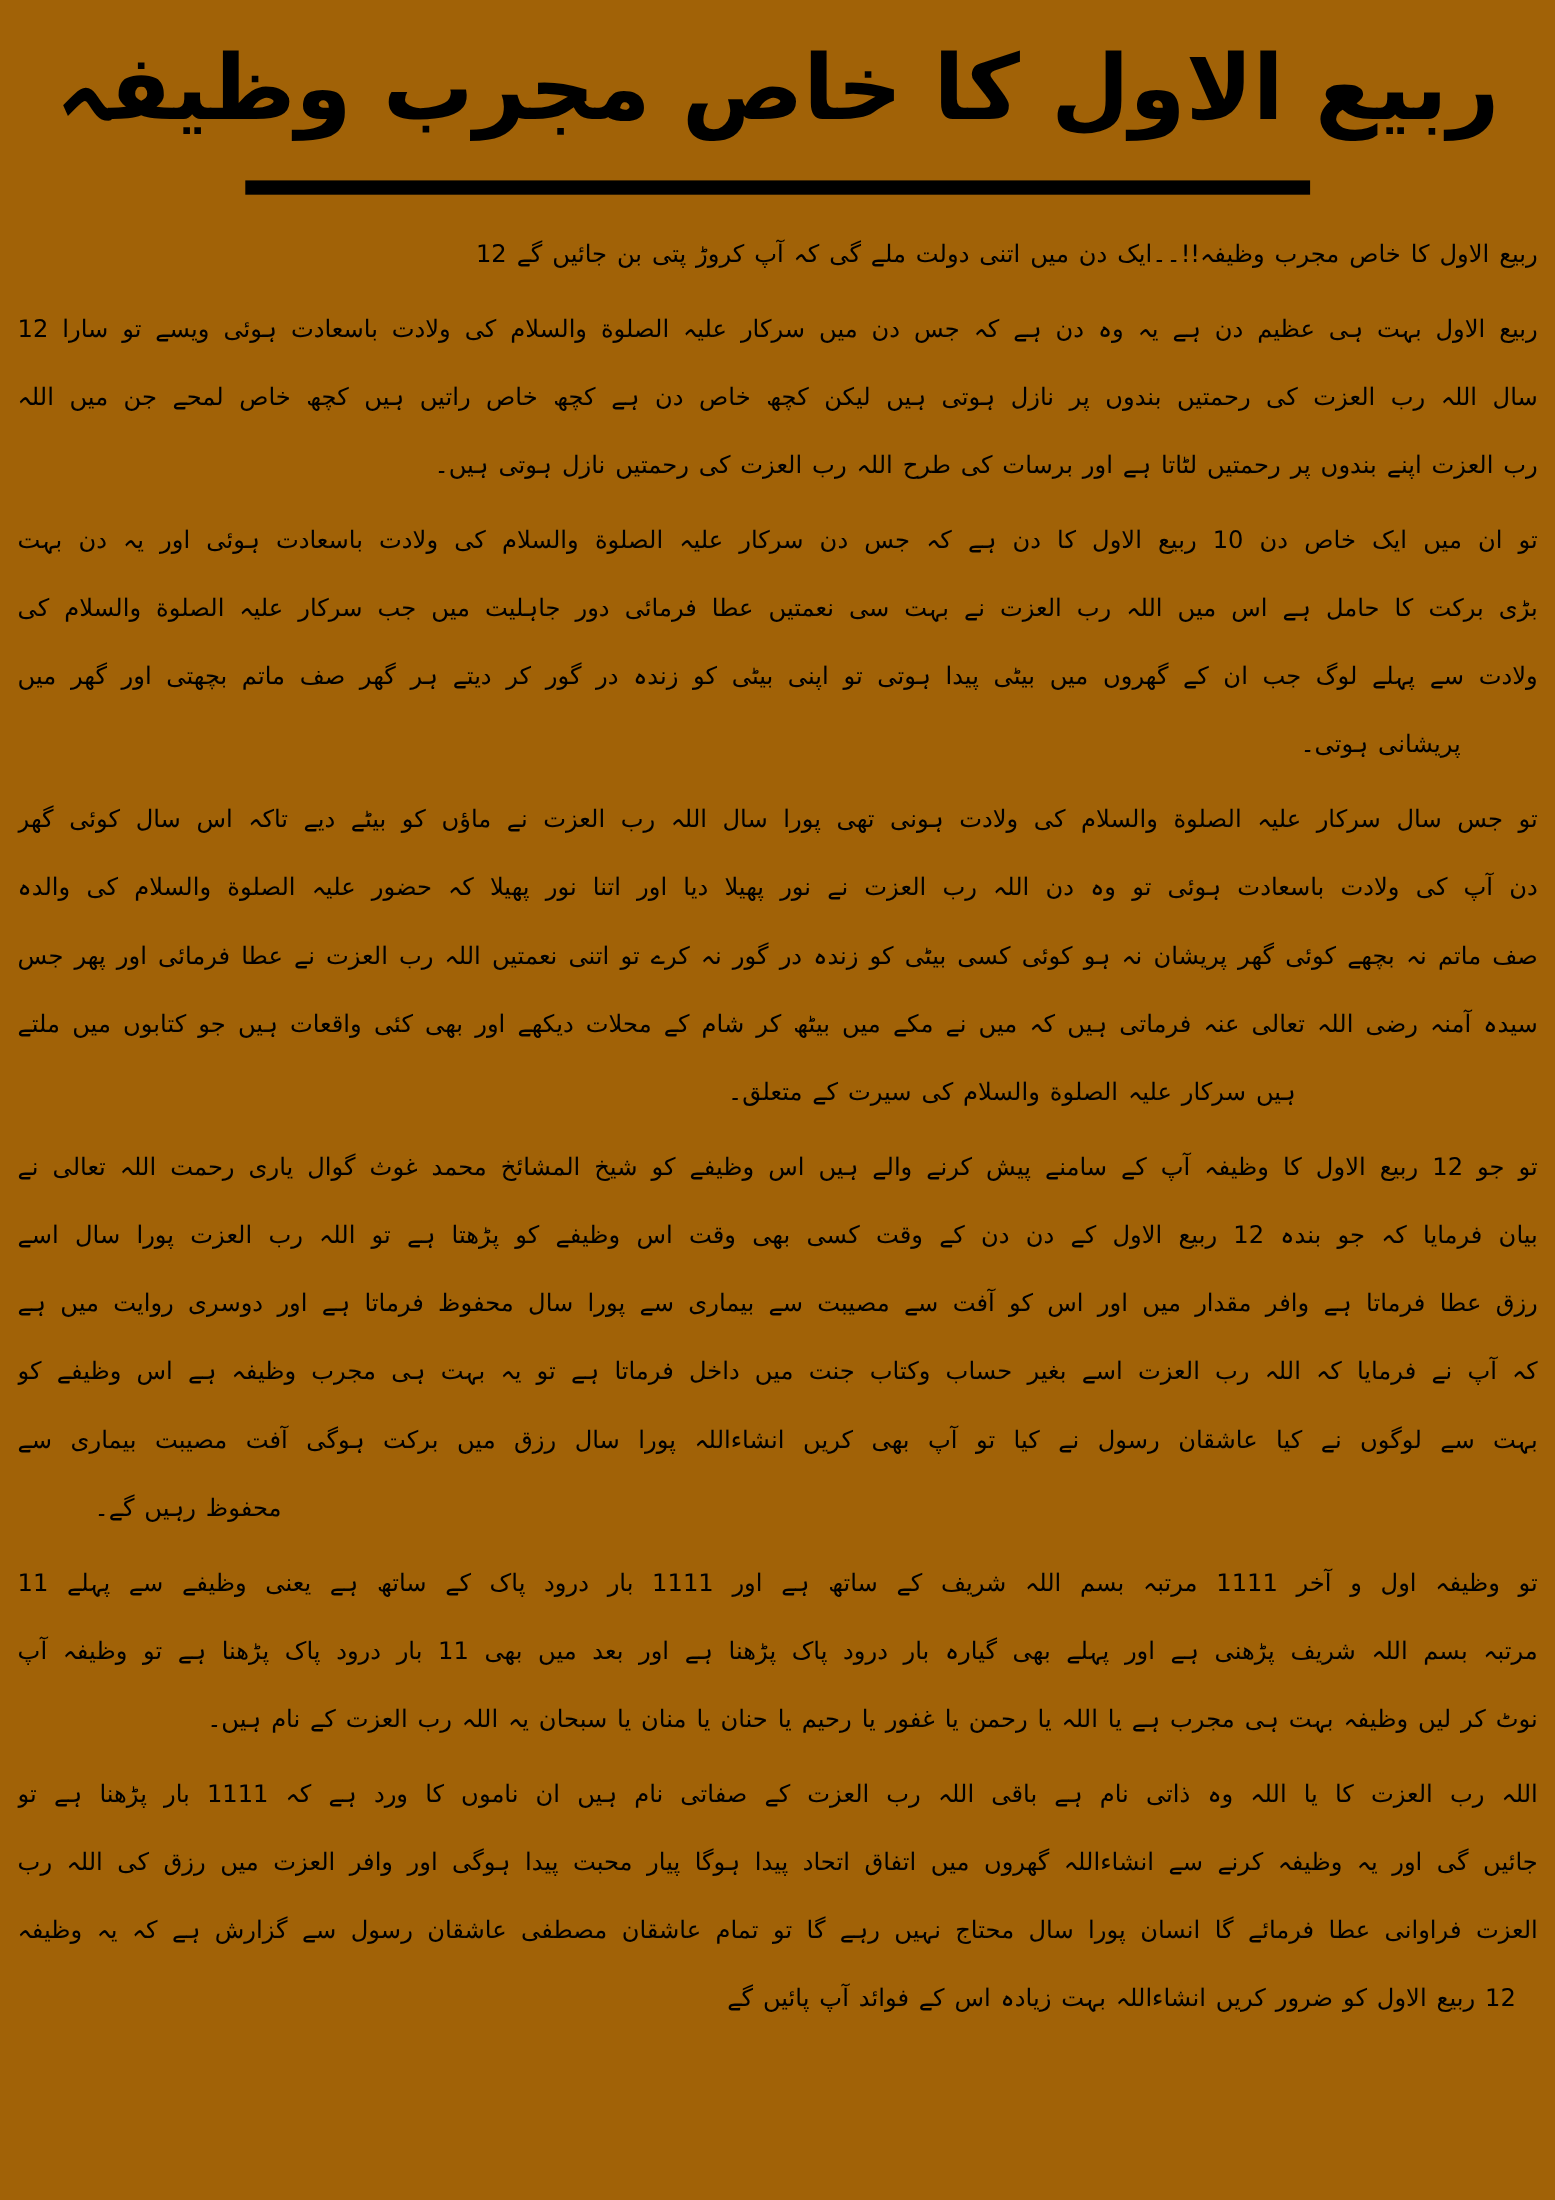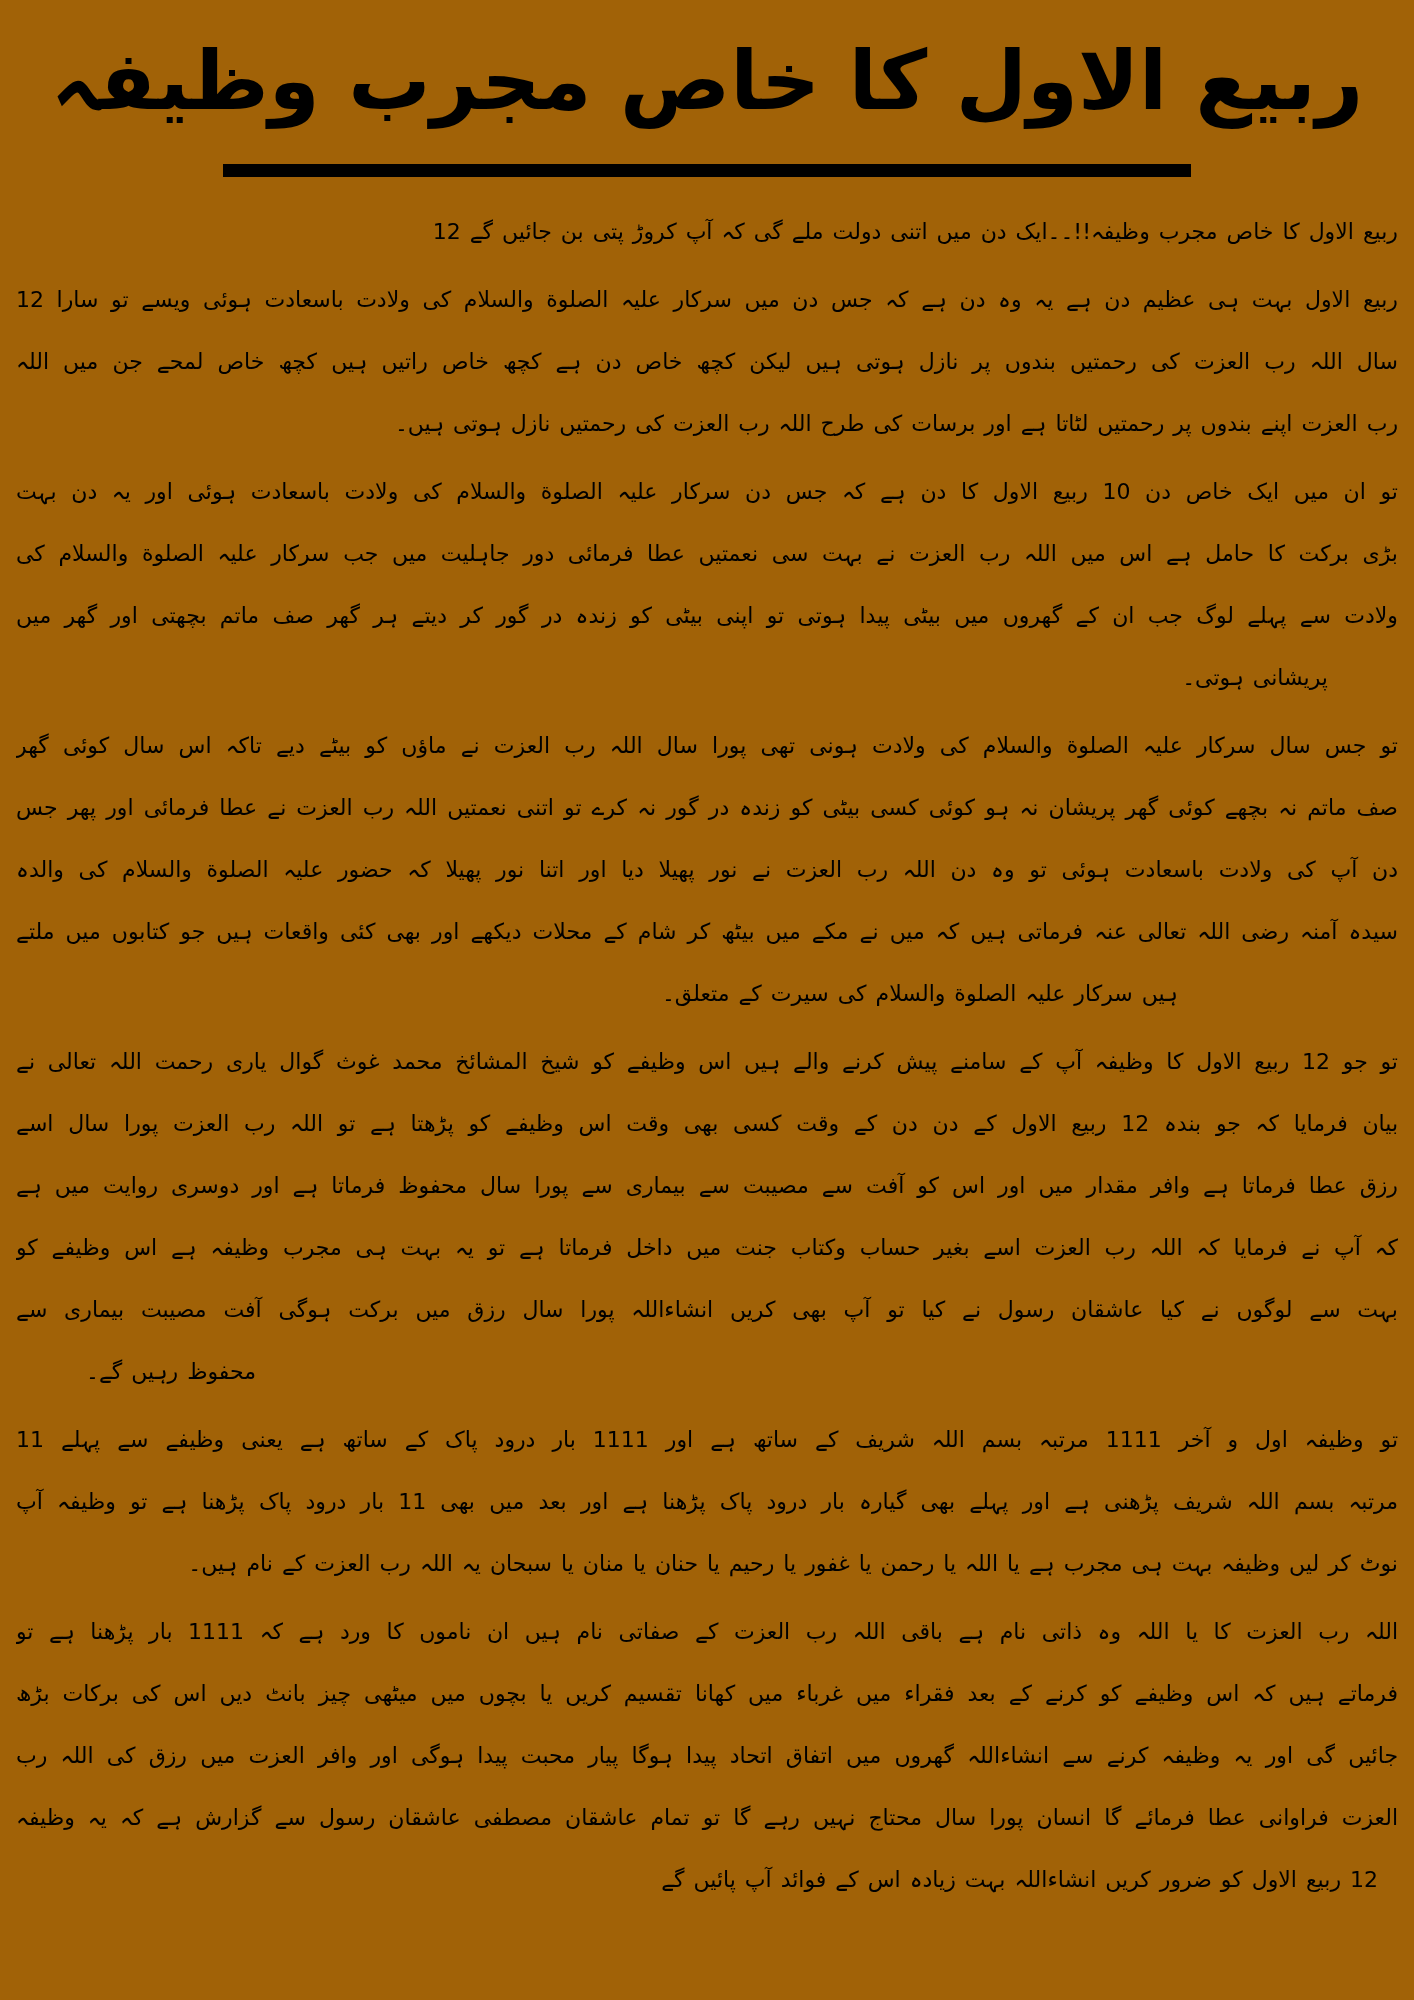--- a/index.html
+++ b/index.html
@@ -74,39 +74,38 @@
         <div class="line align-right">رب العزت اپنے بندوں پر رحمتیں لٹاتا ہے اور برسات کی طرح اللہ رب العزت کی رحمتیں نازل ہوتی ہیں۔</div>
       </div>
       <div class="paragraph">
         <div class="line align-justify">تو ان میں ایک خاص دن 10 ربیع الاول کا دن ہے کہ جس دن سرکار علیہ الصلوة والسلام کی ولادت باسعادت ہوئی اور یہ دن بہت</div>
         <div class="line align-justify">بڑی برکت کا حامل ہے اس میں اللہ رب العزت نے بہت سی نعمتیں عطا فرمائی دور جاہلیت میں جب سرکار علیہ الصلوة والسلام کی</div>
         <div class="line align-justify">ولادت سے پہلے لوگ جب ان کے گھروں میں بیٹی پیدا ہوتی تو اپنی بیٹی کو زندہ در گور کر دیتے ہر گھر صف ماتم بچھتی اور گھر میں</div>
         <div class="line align-right" style="padding-right: 70px;">پریشانی ہوتی۔</div>
       </div>
       <div class="paragraph">
         <div class="line align-justify">تو جس سال سرکار علیہ الصلوة والسلام کی ولادت ہونی تھی پورا سال اللہ رب العزت نے ماؤں کو بیٹے دیے تاکہ اس سال کوئی گھر</div>
+        <div class="line align-justify">دن آپ کی ولادت باسعادت ہوئی تو وہ دن اللہ رب العزت نے نور پھیلا دیا اور اتنا نور پھیلا کہ حضور علیہ الصلوة والسلام کی والدہ</div>
         <div class="line align-justify">صف ماتم نہ بچھے کوئی گھر پریشان نہ ہو کوئی کسی بیٹی کو زندہ در گور نہ کرے تو اتنی نعمتیں اللہ رب العزت نے عطا فرمائی اور پھر جس</div>
-        <div class="line align-justify">دن آپ کی ولادت باسعادت ہوئی تو وہ دن اللہ رب العزت نے نور پھیلا دیا اور اتنا نور پھیلا کہ حضور علیہ الصلوة والسلام کی والدہ</div>
         <div class="line align-justify">سیدہ آمنہ رضی اللہ تعالی عنہ فرماتی ہیں کہ میں نے مکے میں بیٹھ کر شام کے محلات دیکھے اور بھی کئی واقعات ہیں جو کتابوں میں ملتے</div>
         <div class="line align-right" style="padding-right: 220px;">ہیں سرکار علیہ الصلوة والسلام کی سیرت کے متعلق۔</div>
       </div>
       <div class="paragraph">
         <div class="line align-justify">تو جو 12 ربیع الاول کا وظیفہ آپ کے سامنے پیش کرنے والے ہیں اس وظیفے کو شیخ المشائخ محمد غوث گوال یاری رحمت اللہ تعالی نے</div>
         <div class="line align-justify">بیان فرمایا کہ جو بندہ 12 ربیع الاول کے دن دن کے وقت کسی بھی وقت اس وظیفے کو پڑھتا ہے تو اللہ رب العزت پورا سال اسے</div>
         <div class="line align-justify">رزق عطا فرماتا ہے وافر مقدار میں اور اس کو آفت سے مصیبت سے بیماری سے پورا سال محفوظ فرماتا ہے اور دوسری روایت میں ہے</div>
         <div class="line align-justify">کہ آپ نے فرمایا کہ اللہ رب العزت اسے بغیر حساب وکتاب جنت میں داخل فرماتا ہے تو یہ بہت ہی مجرب وظیفہ ہے اس وظیفے کو</div>
         <div class="line align-justify">بہت سے لوگوں نے کیا عاشقان رسول نے کیا تو آپ بھی کریں انشاءاللہ پورا سال رزق میں برکت ہوگی آفت مصیبت بیماری سے</div>
         <div class="line align-left">محفوظ رہیں گے۔</div>
       </div>
       <div class="paragraph">
         <div class="line align-justify">تو وظیفہ اول و آخر 1111 مرتبہ بسم اللہ شریف کے ساتھ ہے اور 1111 بار درود پاک کے ساتھ ہے یعنی وظیفے سے پہلے 11</div>
         <div class="line align-justify">مرتبہ بسم اللہ شریف پڑھنی ہے اور پہلے بھی گیارہ بار درود پاک پڑھنا ہے اور بعد میں بھی 11 بار درود پاک پڑھنا ہے تو وظیفہ آپ</div>
         <div class="line align-right">نوٹ کر لیں وظیفہ بہت ہی مجرب ہے یا اللہ یا رحمن یا غفور یا رحیم یا حنان یا منان یا سبحان یہ اللہ رب العزت کے نام ہیں۔</div>
       </div>
       <div class="paragraph">
         <div class="line align-justify">اللہ رب العزت کا یا اللہ وہ ذاتی نام ہے باقی اللہ رب العزت کے صفاتی نام ہیں ان ناموں کا ورد ہے کہ 1111 بار پڑھنا ہے تو</div>
-        <div class="line align-justify">فرماتے ہیں کہ اس وظیفے کو کرنے کے بعد فقراء میں غرباء میں کھانا تقسیم کریں یا بچوں میں میٹھی چیز بانٹ دیں اس کی برکات بڑھ</div>
         <div class="line align-justify">جائیں گی اور یہ وظیفہ کرنے سے انشاءاللہ گھروں میں اتفاق اتحاد پیدا ہوگا پیار محبت پیدا ہوگی اور وافر العزت میں رزق کی اللہ رب</div>
         <div class="line align-justify">العزت فراوانی عطا فرمائے گا انسان پورا سال محتاج نہیں رہے گا تو تمام عاشقان مصطفی عاشقان رسول سے گزارش ہے کہ یہ وظیفہ</div>
         <div class="line align-right" style="padding-right: 20px;">12 ربیع الاول کو ضرور کریں انشاءاللہ بہت زیادہ اس کے فوائد آپ پائیں گے</div>
       </div>
     </div>
 </div>
 
 </body></html>

